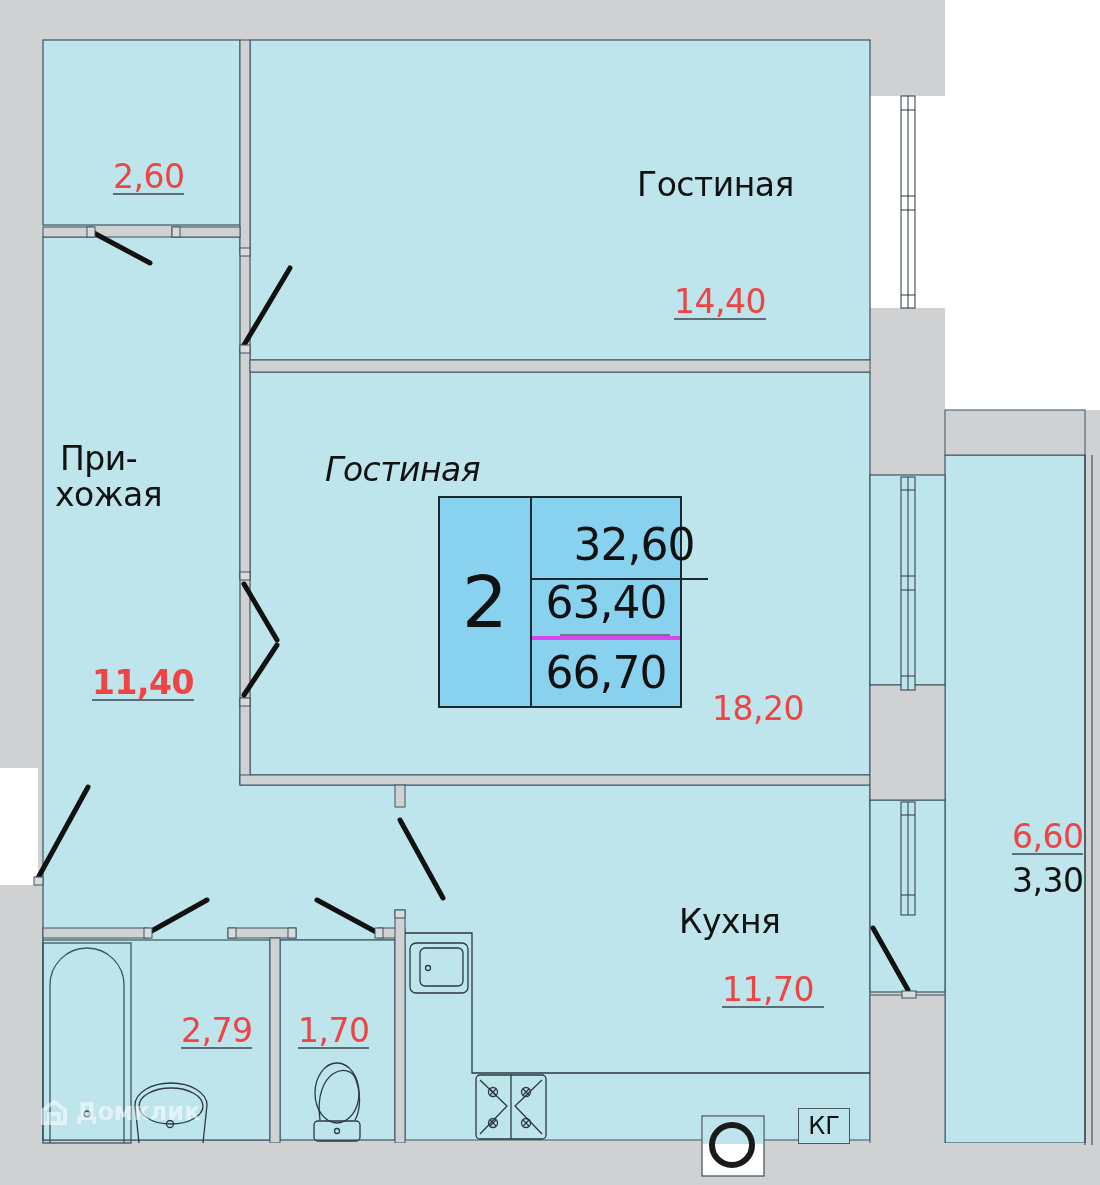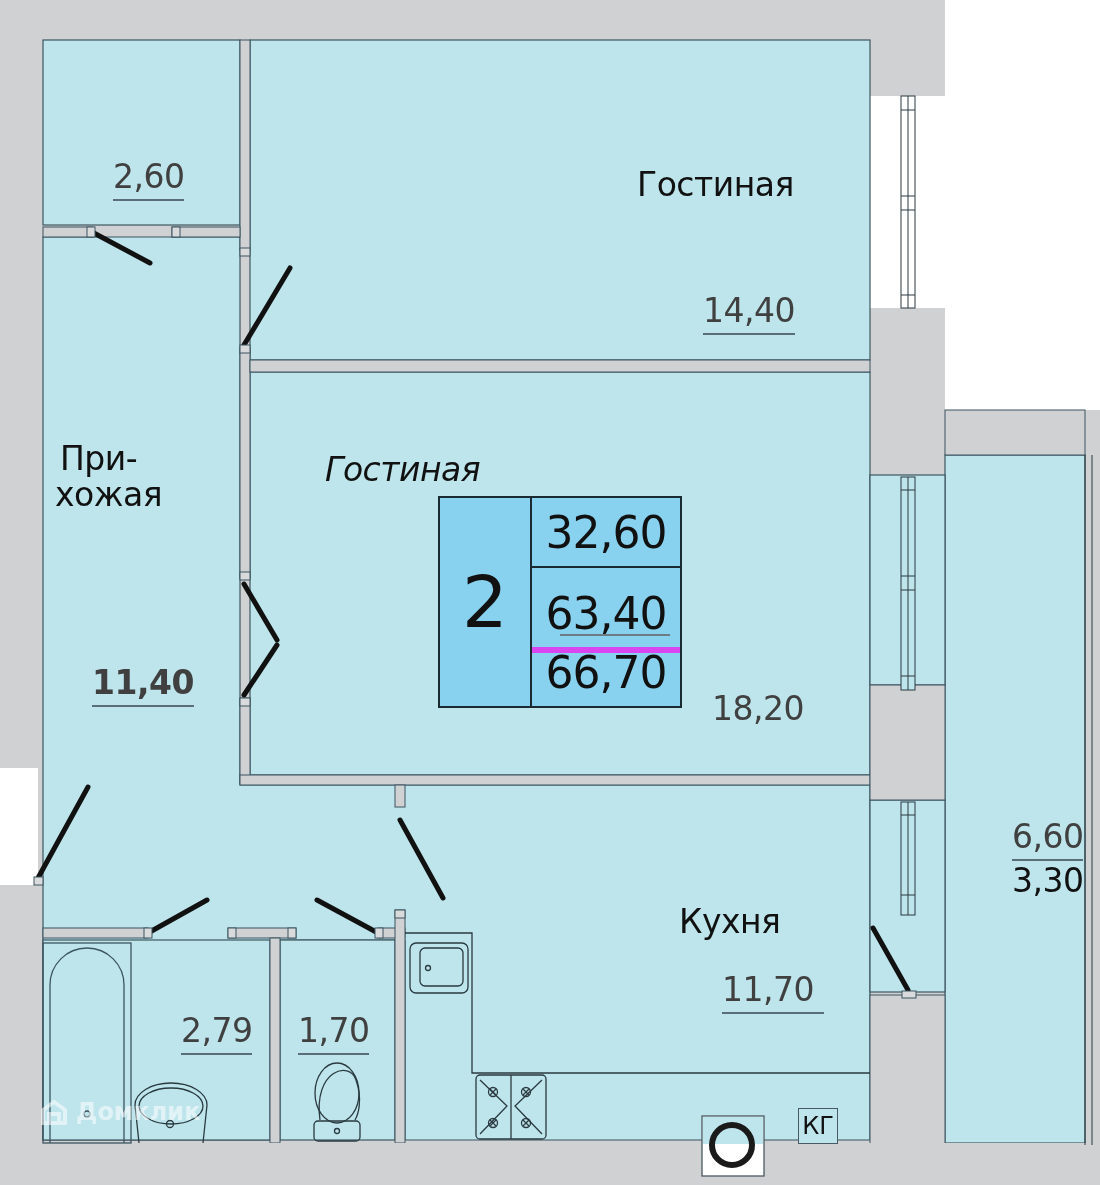--- a/index.html
+++ b/index.html
@@ -1,37 +1,37 @@
 <!DOCTYPE html>
 <html><head>
 <meta charset="utf-8">
 <style>
   html, body { margin: 0; padding: 0; background: #ffffff; }
   body { width: 1100px; height: 1185px; position: relative; overflow: hidden;
          font-family: "DejaVu Sans", sans-serif; }
   #plan { position: absolute; left: 0; top: 0; }
   .lbl { position: absolute; color: #111; font-family: "DejaVu Sans", sans-serif;
          font-size: 33px; letter-spacing: -0.5px; white-space: nowrap; line-height: 1; }
-  .area { position: absolute; color: #404040; font-family: "DejaVu Sans", sans-serif;
+  .area { position: absolute; color: #ef4444; font-family: "DejaVu Sans", sans-serif;
           font-size: 33px; letter-spacing: -0.5px; white-space: nowrap; line-height: 1;
-          padding-bottom: 6px; border-bottom: 2px solid #5a6e78; }
+          border-bottom: 2px solid #5a6e78; }
   .area.nob { border-bottom: none; }
   .sum-box { position: absolute; left: 438px; top: 496px; width: 244px; height: 212px;
              background: #89d2ef; border: 2px solid #1a2a30; box-sizing: border-box; }
   .sum-rooms { position: absolute; left: 0; top: 0; width: 90px; height: 208px;
                border-right: 2px solid #1a2a30; display: flex; align-items: center;
                justify-content: center; font-size: 72px; color: #111; }
   .sum-cell { position: absolute; left: 92px; width: 148px; height: 68px;
               display: flex; align-items: center; justify-content: center;
               font-size: 44px; color: #111; letter-spacing: -1px; }
-  .sum-cell.c1 { top: 0; border-bottom: 2px solid #1a2a30; }
-  .sum-cell.c2 { top: 81px; height: 68px; border-bottom: 6px solid #d946ef; }
+  .sum-cell.c1 { top: 12px; border-bottom: 2px solid #1a2a30; padding-left: 28px; }
+  .sum-cell.c2 { top: 70px; height: 68px; border-bottom: 4px solid #d946ef; }
   .sum-cell.c3 { top: 140px; }
   .u63 { position: absolute; left: 120px; top: 136px; width: 110px; height: 2px; background: #6c7c84; }
-  .kg { position: absolute; left: 798px; top: 1108px; width: 40px; height: 36px;
+  .kg { position: absolute; left: 798px; top: 1108px; width: 52px; height: 36px;
         border: 1.5px solid #4a5a62; box-sizing: border-box; font-size: 24px; color: #111;
         display: flex; align-items: center; justify-content: center; background: #bde5eb; }
   .wm { position: absolute; left: 40px; top: 1098px; color: rgba(255,255,255,0.55);
         font-size: 24px; font-weight: bold; display: flex; align-items: center; gap: 8px; }
   .wm-icon { width: 28px; height: 28px; }
 </style>
 </head>
 <body>
 
 <svg id="plan" width="1100" height="1185" viewBox="0 0 1100 1185" xmlns="http://www.w3.org/2000/svg">
@@ -178,21 +178,21 @@
   <g>
     <rect x="702" y="1116" width="62" height="60" fill="#ffffff" stroke="#4a5a62" stroke-width="1.3"></rect>
     <rect x="703" y="1117" width="60" height="27" fill="#bde5eb"></rect>
     <circle cx="732" cy="1145" r="20" fill="none" stroke="#1a1a1a" stroke-width="6"></circle>
   </g>
 </svg>
 
 <div class="area" style="left:113px; top:160px;">2,60</div>
 
 <div class="lbl" style="left:637px; top:168px;">Гостиная</div>
-<div class="area" style="left:703px; top:285px;margin-top:9px;">14,40</div>
+<div class="area" style="left:674px; top:285px;">14,40</div>
 
 <div class="lbl" style="left:60px; top:442px;">При-</div>
 <div class="lbl" style="left:55px; top:478px;">хожая</div>
 <div class="area" style="left:92px; top:666px;font-weight:bold;">11,40</div>
 
 <div class="lbl" style="left:325px; top:453px;font-style:italic;">Гостиная</div>
 <div class="area nob" style="left:712px; top:692px;">18,20</div>
 
 <div class="lbl" style="left:679px; top:905px;">Кухня</div>
 <div class="area" style="left:722px; top:973px; padding-right:10px;">11,70</div>

